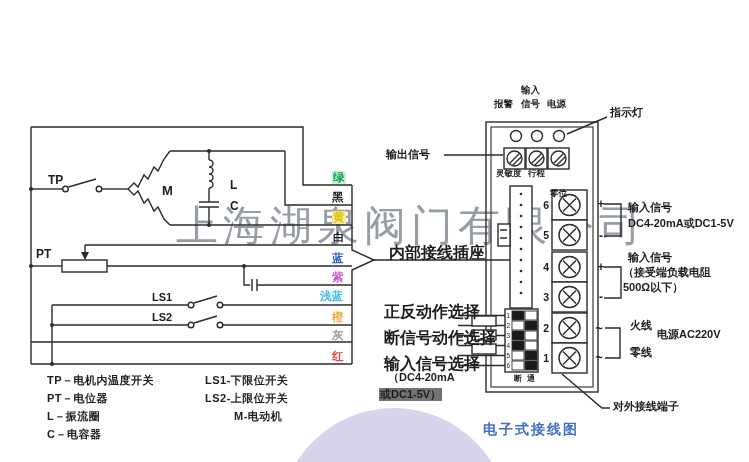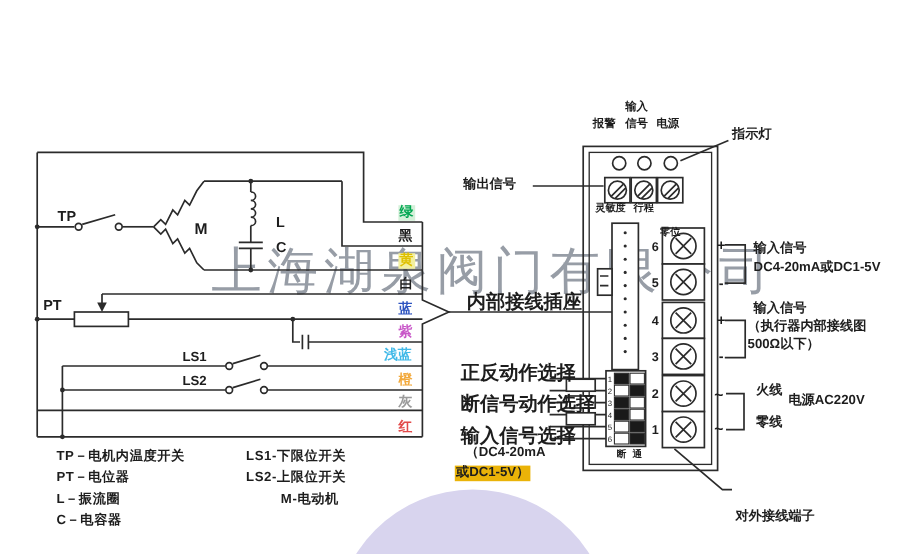--- a/index.html
+++ b/index.html
@@ -11,21 +11,21 @@
              color:rgba(128,136,147,.82);white-space:nowrap;font-family:"Liberation Serif",serif;}
   svg.diagram{position:absolute;left:0;top:0;z-index:2;}
   .t-title{position:absolute;left:20px;top:13px;z-index:3;font-size:28px;font-weight:bold;
            color:#17418f;letter-spacing:1px;white-space:nowrap;}
   .t-sub{position:absolute;left:25px;top:59px;z-index:3;font-size:14.5px;font-weight:bold;color:#17418f;}
   .lbl{position:absolute;z-index:3;font-size:11px;font-weight:600;color:#1d1d1d;
        line-height:1.15;white-space:nowrap;}
   .wire{font-size:11.5px;font-weight:700;}
   .hl-g{background:#d4f0d9;padding:0 1px;}
   .hl-y{background:#f2efa0;padding:0 1px;}
-  .hl-b{background:#eab308;padding:0 1px;}
+  .hl-b{background:#737373;padding:0 1px;}
   .fs95{font-size:9.5px;}
   .fs85{font-size:8.5px;}
   .fs105{font-size:16px;}
   .cap{font-size:14px;font-weight:bold;color:#4470c4;letter-spacing:2px;}
   .leg{letter-spacing:.5px;}
   svg text{font-family:"Liberation Sans",sans-serif;fill:#1d1d1d;stroke:none;}
 </style>
 </head>
 <body>
 
@@ -248,27 +248,28 @@
 
   <span class="lbl fs105" style="left:384px;top:303px;">正反动作选择</span>
   <span class="lbl fs105" style="left:384px;top:329px;">断信号动作选择</span>
   <span class="lbl fs105" style="left:384px;top:355px;">输入信号选择</span>
   <span class="lbl" style="left:388px;top:371px;">（DC4-20mA</span>
   <span class="lbl hl-b" style="left:379px;top:388px;">或DC1-5V）</span>
 
   <span class="lbl" style="left:628px;top:201px;">输入信号</span>
   <span class="lbl" style="left:628px;top:217px;">DC4-20mA或DC1-5V</span>
   <span class="lbl" style="left:628px;top:251px;">输入信号</span>
-  <span class="lbl" style="left:623px;top:266px;">（执行器内部接线图</span>
+  <span class="lbl" style="left:623px;top:266px;">（接受端负载电阻</span>
   <span class="lbl" style="left:623px;top:281px;">500Ω以下）</span>
   <span class="lbl" style="left:630px;top:319px;">火线</span>
   <span class="lbl" style="left:630px;top:346px;">零线</span>
   <span class="lbl" style="left:657px;top:328px;">电源AC220V</span>
-  <span class="lbl" style="left:613px;top:400px;margin-top:24px;">对外接线端子</span>
-
+  <span class="lbl" style="left:613px;top:400px;">对外接线端子</span>
+
+  <span class="lbl cap" style="left:483px;top:421px;">电子式接线图</span>
 
   <span class="lbl leg" style="left:47px;top:374px;">TP－电机内温度开关</span>
   <span class="lbl leg" style="left:47px;top:392px;">PT－电位器</span>
   <span class="lbl leg" style="left:47px;top:410px;">L－振流圈</span>
   <span class="lbl leg" style="left:47px;top:428px;">C－电容器</span>
   <span class="lbl leg" style="left:205px;top:374px;">LS1-下限位开关</span>
   <span class="lbl leg" style="left:205px;top:392px;">LS2-上限位开关</span>
   <span class="lbl leg" style="left:205px;top:410px;margin-left:29px;">M-电动机</span>
 
 </div>

